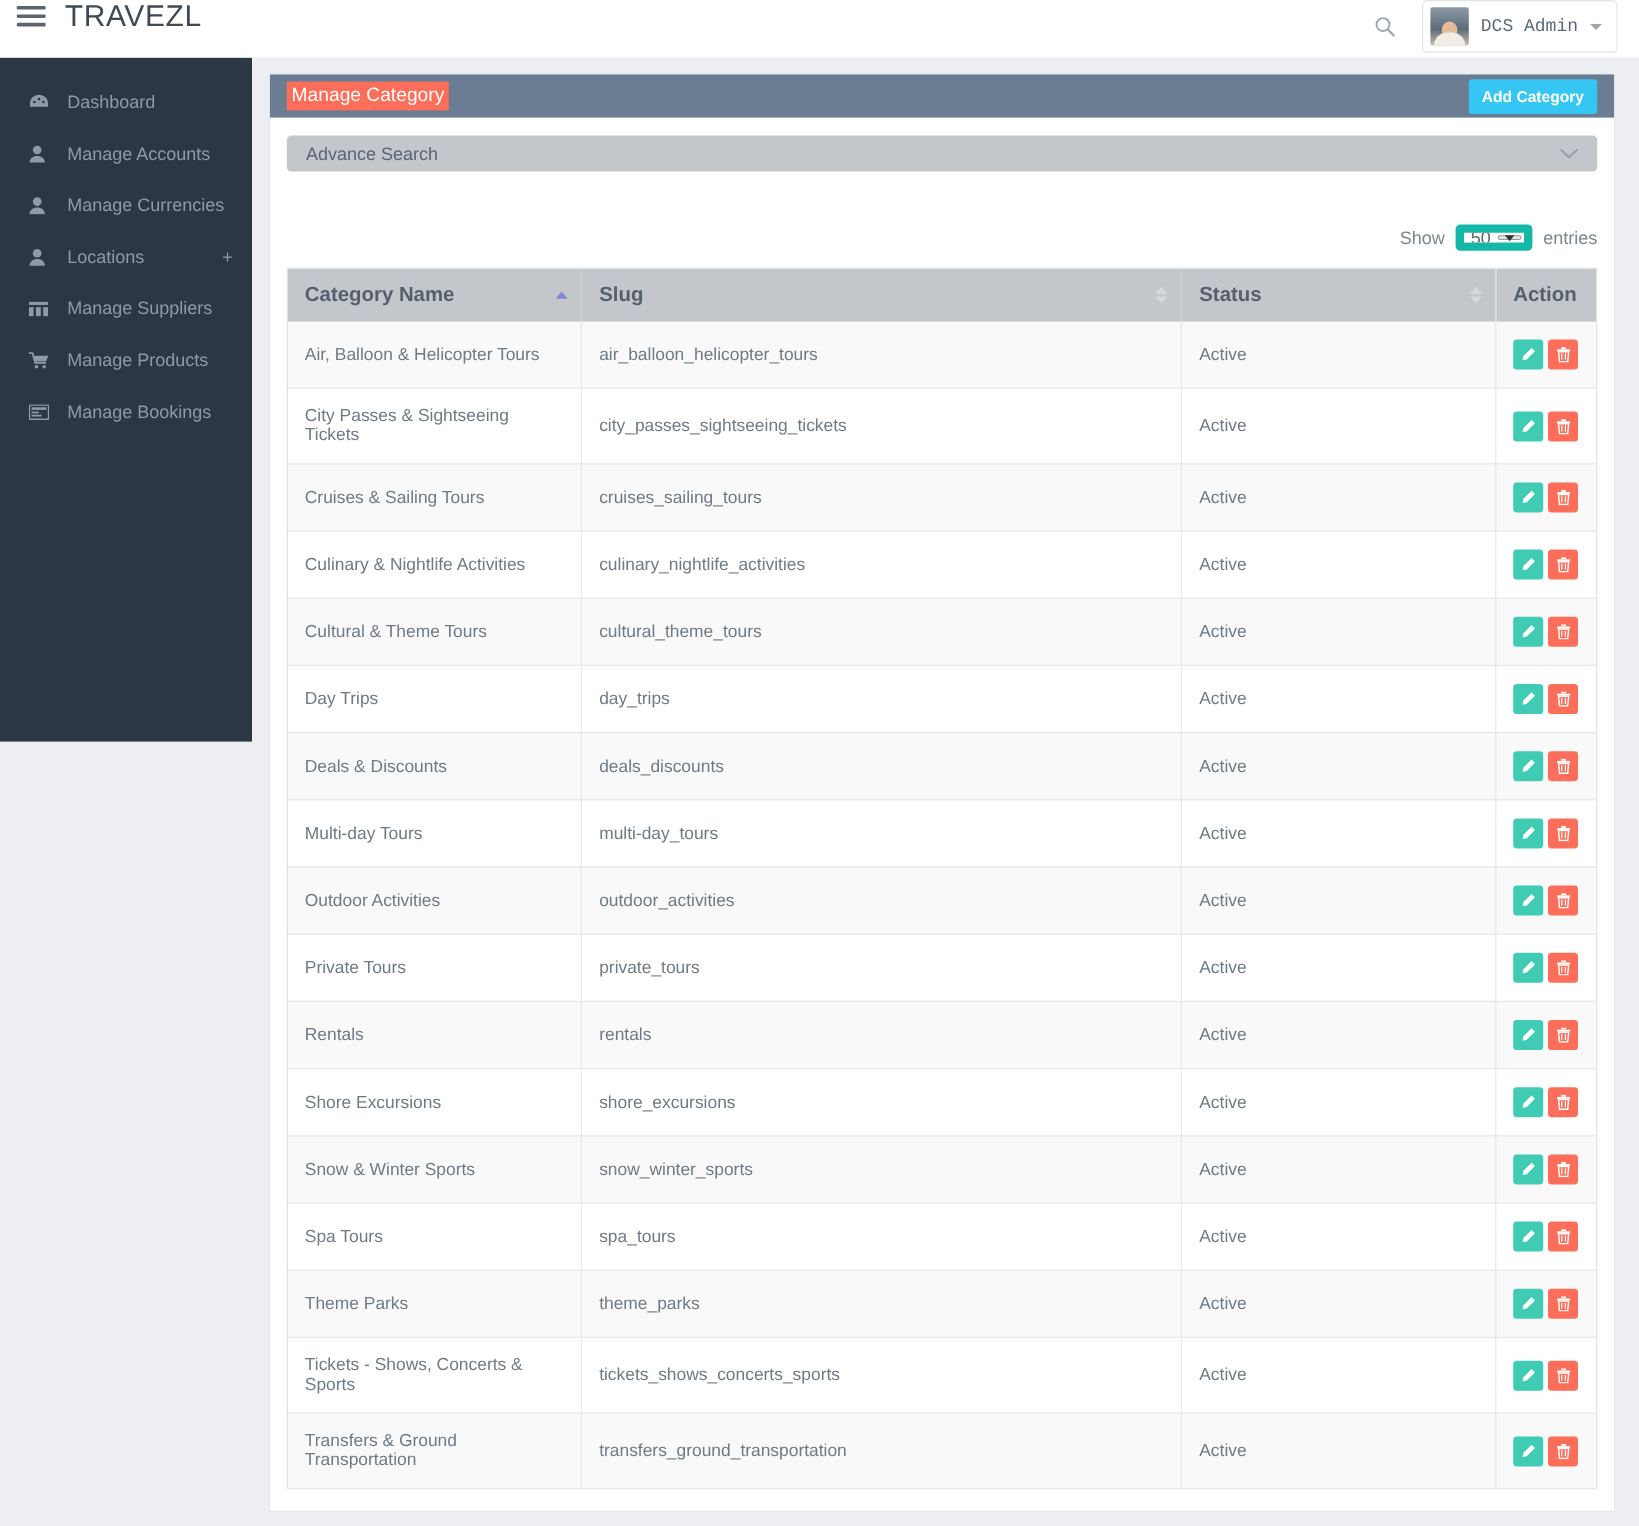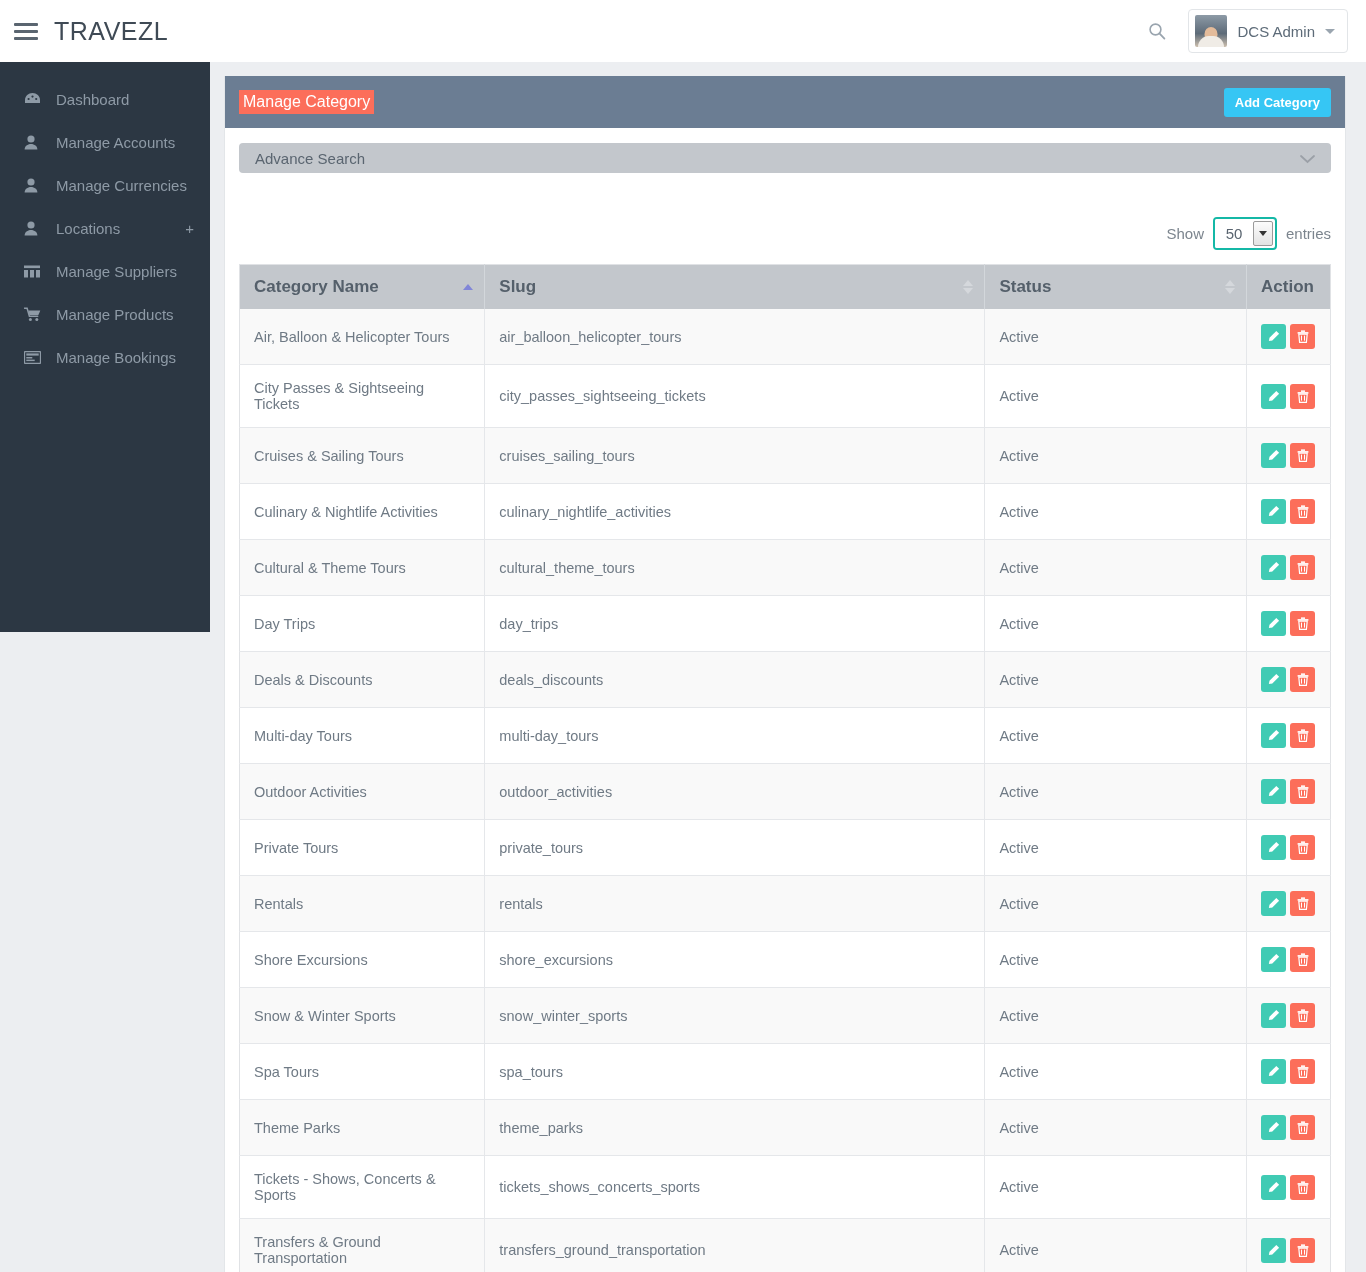--- a/index.html
+++ b/index.html
@@ -7,24 +7,24 @@
   html, body {
     margin: 0; padding: 0;
     width: 1366px;
     background: #eceef1;
     font-family: "Liberation Sans", sans-serif;
     -webkit-font-smoothing: antialiased;
   }
 
   
   .topbar {
-    height: 62px;
+    height: 48px;
     background: #ffffff;
     display: flex;
-    align-items: center;
+    align-items: flex-start;
     padding: 0 18px 0 14px;
     position: relative;
     z-index: 20;
   }
   .hamburger {
     width: 26px; height: 26px;
     display: flex; flex-direction: column; justify-content: center;
     gap: 4px;
     cursor: pointer;
     margin-right: 14px;
@@ -53,20 +53,21 @@
   .search-icon-btn svg { display: block; }
   .user-box {
     display: flex;
     align-items: center;
     gap: 10px;
     border: 1px solid #e2e5e8;
     border-radius: 4px;
     padding: 5px 12px 5px 6px;
     cursor: pointer;
     background: #fff;
+    font-family: Liberation Mono, monospace;
   }
   .avatar {
     width: 32px; height: 32px;
     border-radius: 2px;
     overflow: hidden;
     background: linear-gradient(180deg,#8d9aa6 0%,#5d6b78 58%,#cdbfae 100%);
     position: relative;
     flex: 0 0 auto;
   }
   .avatar::before {
@@ -159,21 +160,21 @@
     min-height: 1150px;
   }
   .panel {
     background: #ffffff;
     border: 1px solid #e3e6e9;
     border-top: none;
     min-height: 1110px;
   }
   .panel-head {
     background: #6b7d93;
-    height: 52px;
+    height: 36px;
     display: flex;
     align-items: center;
     padding: 0 14px 0 14px;
   }
   .panel-title {
     font-size: 16px;
     color: #ffffff;
     background: #fc6e5a;
     padding: 1px 4px;
     line-height: 1.35;
@@ -218,24 +219,24 @@
     justify-content: flex-end;
     gap: 9px;
     padding: 44px 0 14px 0;
     font-size: 15px;
     color: #7c858e;
   }
   .select-wrap {
     position: relative;
     display: inline-flex;
     align-items: stretch;
-    border: 2px solid #14b8a6;
+    border: 7px solid #14b8a6;
     border-radius: 4px;
     background: #fff;
-    height: 33px;
+    height: 22px;
     width: 64px;
     overflow: hidden;
   }
   .select-wrap .sel-val {
     flex: 1 1 auto;
     display: flex;
     align-items: center;
     justify-content: center;
     font-size: 15px;
     color: #5a6570;

